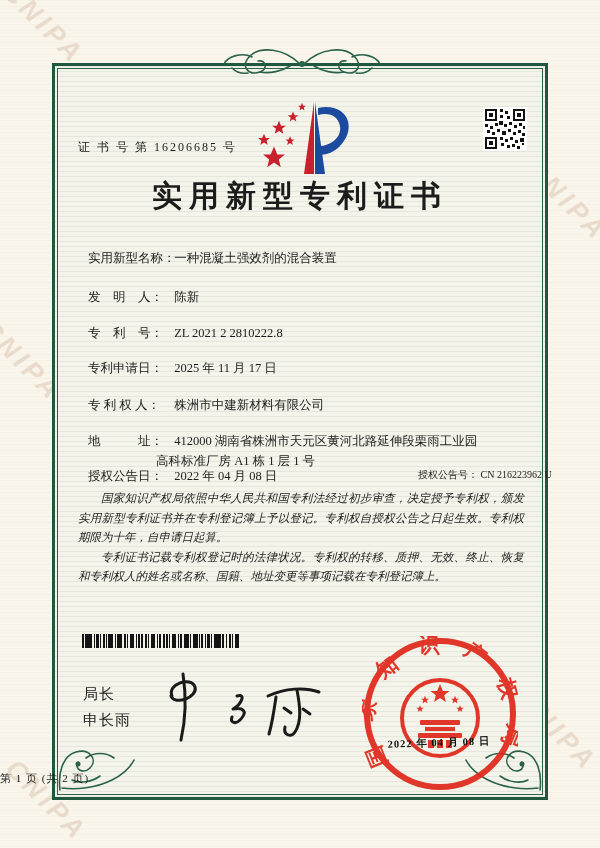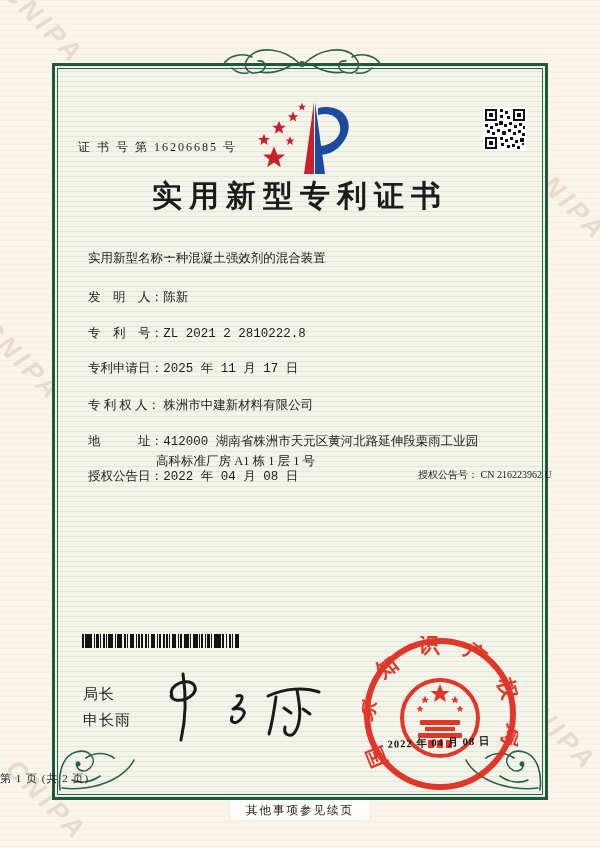--- a/index.html
+++ b/index.html
@@ -34,21 +34,21 @@
   }
   .frame::before{
     content:"";position:absolute;inset:2px;border:1px solid #2a6148;pointer-events:none;
   }
   .abs{position:absolute;z-index:3;}
   .certno{left:78px;top:99px;font-size:12px;letter-spacing:2px;margin-top:40px;}
   .title{left:0;top:176px;width:600px;text-align:center;
     font-size:30px;font-weight:bold;letter-spacing:7px;}
   .field{left:88px;font-size:12.5px;white-space:nowrap;}
   .field .lab{display:inline-block;width:66px;}
-  .field .val{margin-left:6px;font-family:Liberation Mono, monospace;}
+  .field .val{margin-left:17px;}
   .addr2{left:156px;font-size:12.5px;}
   .pair2{left:330px;font-size:10px;position:absolute;top:0;}
   .paras{left:78px;top:489px;width:446px;font-size:11.5px;line-height:19.5px;
     font-style:italic;text-align:justify;}
   .paras p{margin:0;text-indent:2em;}
   .barcode{left:82px;top:634px;width:158px;height:14px;
     background:
       repeating-linear-gradient(90deg,#141414 0 1px,rgba(0,0,0,0) 1px 3px),
       repeating-linear-gradient(90deg,#141414 0 2px,rgba(0,0,0,0) 2px 7px),
       repeating-linear-gradient(90deg,rgba(0,0,0,0) 0 4px,#141414 4px 6px,rgba(0,0,0,0) 6px 11px);
@@ -199,20 +199,24 @@
   <div class="abs addr2" style="top:453px;">高科标准厂房 A1 栋 1 层 1 号</div>
   <div class="abs field" style="top:468px;width:446px;">
     <span class="lab">授权公告日：</span>
     <span class="val">2022 年 04 月 08 日</span>
     <span class="pair2">
       <span>授权公告号：</span>
       <span>CN 216223962 U</span>
     </span>
   </div>
 
+  <div class="abs paras">
+    <p>国家知识产权局依照中华人民共和国专利法经过初步审查，决定授予专利权，颁发实用新型专利证书并在专利登记簿上予以登记。专利权自授权公告之日起生效。专利权期限为十年，自申请日起算。</p>
+    <p>专利证书记载专利权登记时的法律状况。专利权的转移、质押、无效、终止、恢复和专利权人的姓名或名称、国籍、地址变更等事项记载在专利登记簿上。</p>
+  </div>
 
   <div class="abs barcode"></div>
 
   <div class="abs officer" style="top:685px;">局长</div>
   <div class="abs officer" style="top:711px;">申长雨</div>
 
   <svg class="abs" style="left:145px;top:666px;" width="190" height="82" viewBox="0 0 190 82">
     <g stroke="#1a1a1a" stroke-width="3" fill="none" stroke-linecap="round" stroke-linejoin="round">
       <path d="M27,30 C22,18 46,10 50,21 C53,31 30,40 26,30"></path>
       <path d="M38,8 C41,28 41,52 36,74"></path>
@@ -245,17 +249,14 @@
       <rect x="56" y="97" width="44" height="5" rx="1"></rect>
       <rect x="66" y="104" width="6" height="8"></rect>
         <rect x="75" y="104" width="6" height="8"></rect>
         <rect x="84" y="104" width="6" height="8"></rect>
     </g>
   </svg>
   <div class="abs sealdate">2022 年 04 月 08 日</div>
 
   <div class="abs pageno">第 1 页 (共 2 页)</div>
 
-  <div class="abs note">
-    <span>其他事项参见续页</span>
-  </div>
 
 </div>
 
 </body></html>

